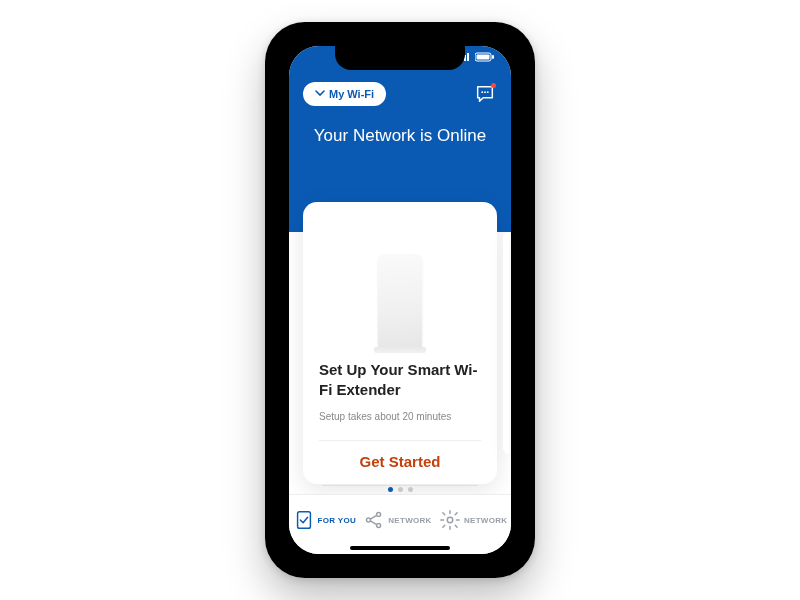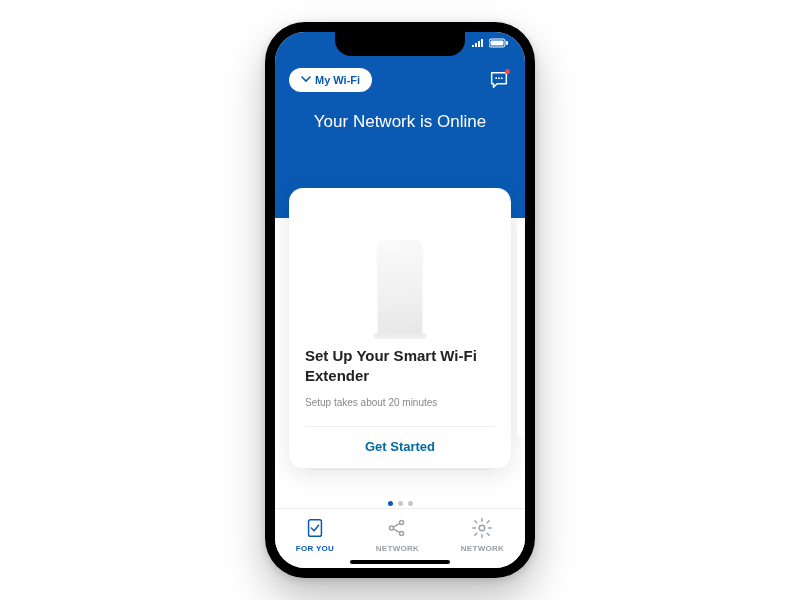--- a/index.html
+++ b/index.html
@@ -10,21 +10,21 @@
     display: flex;
     align-items: center;
     justify-content: center;
     font-family: -apple-system, BlinkMacSystemFont, "Segoe UI", sans-serif;
   }
   .phone {
     width: 270px;
     height: 556px;
     background: #000;
     border-radius: 40px;
-    padding: 10px;
+    padding: 24px;
     position: relative;
     box-shadow: 0 20px 40px rgba(0,0,0,0.25), 0 2px 8px rgba(0,0,0,0.15);
   }
   .phone::before {
     content: "";
     position: absolute;
     inset: 3px;
     border-radius: 37px;
     background: linear-gradient(145deg, #d8d8d8, #8a8a8a);
     z-index: -1;
@@ -161,22 +161,22 @@
   }
   .card-sub {
     font-size: 10px;
     color: #888;
     margin-bottom: 18px;
   }
   .card-action {
     text-align: center;
     border-top: 1px solid #eee;
     padding-top: 12px;
-    color: #0369a1;
-    font-size: 13px;
+    color: #c2410c;
+    font-size: 15px;
     font-weight: 600;
   }
   .pager {
     position: absolute;
     bottom: 62px;
     left: 0; right: 0;
     display: flex; justify-content: center; gap: 5px;
   }
   .pager span { width:5px; height:5px; border-radius:50%; background:#c8c8c8; }
   .pager span.active { background:#0a5ab4; }
@@ -186,21 +186,20 @@
     height: 60px;
     border-top: 1px solid #ececec;
     background: #fff;
     display: flex;
     justify-content: space-around;
     align-items: center;
     padding-bottom: 8px;
   }
   .tab {
     display: flex;
-    flex-direction: column;
     align-items: center;
     gap: 3px;
     font-size: 8px;
     font-weight: 600;
     color: #9aa0a6;
     letter-spacing: 0.3px;
   }
   .tab.active { color: #0a5ab4; }
   .tab svg { width: 22px; height: 22px; }
   .home-ind {

